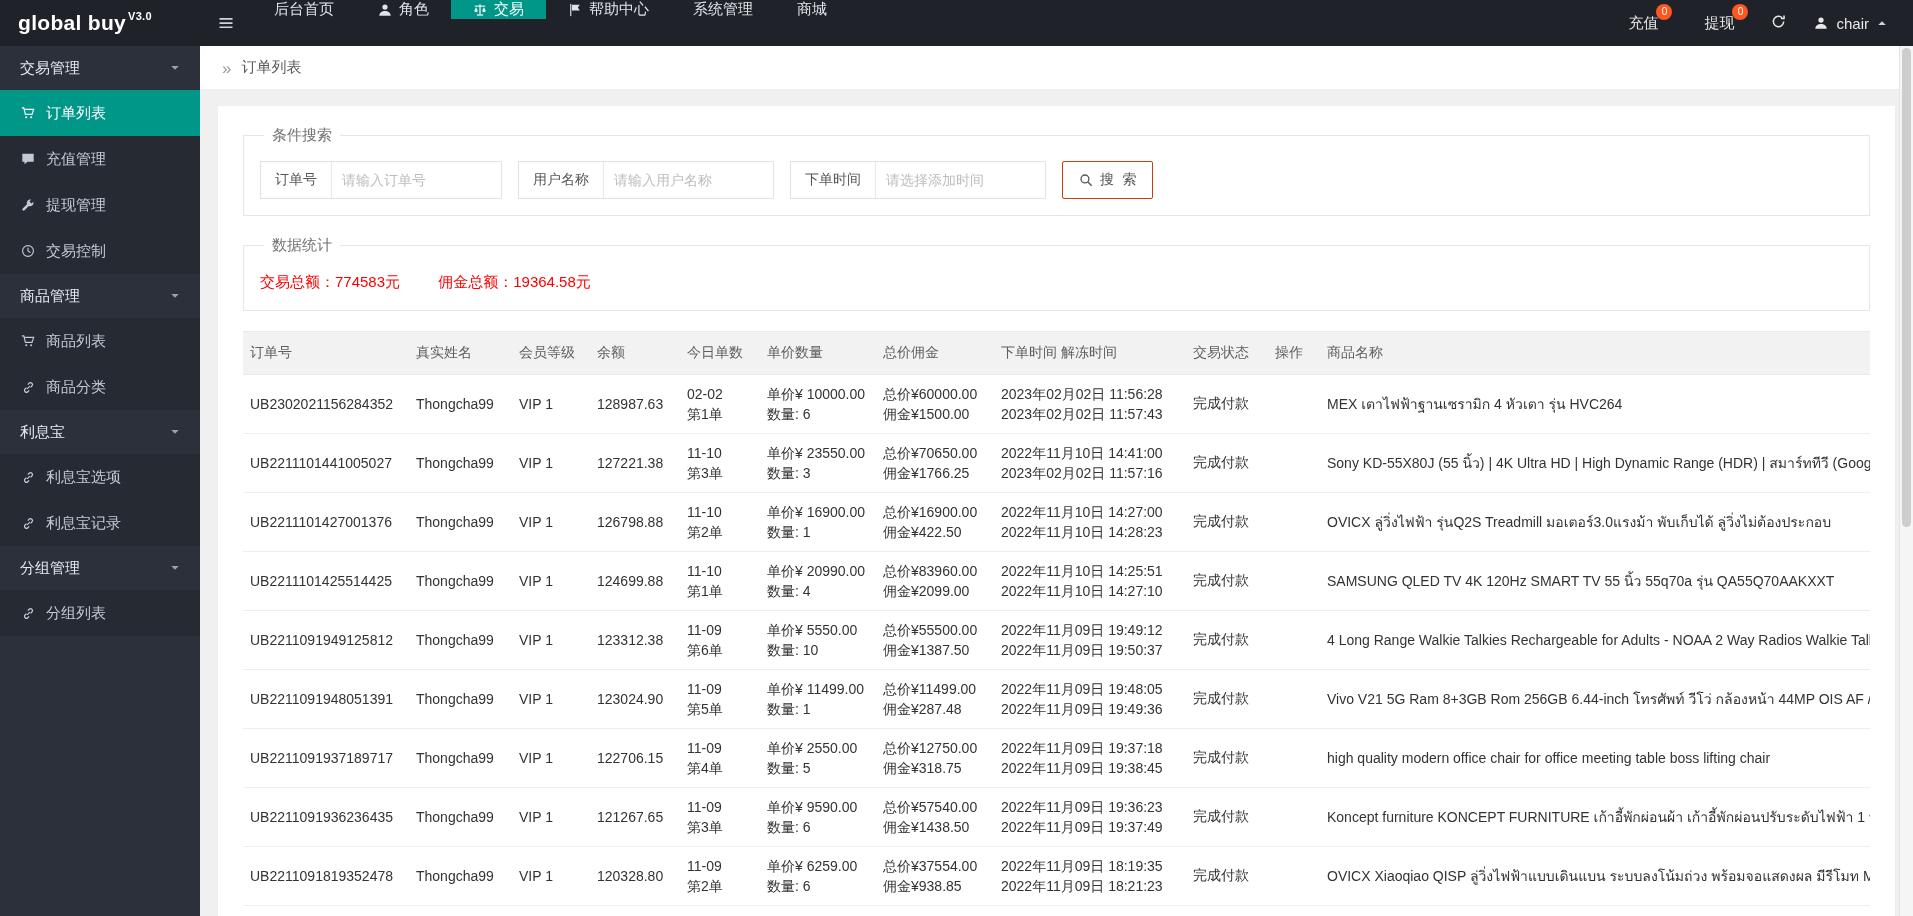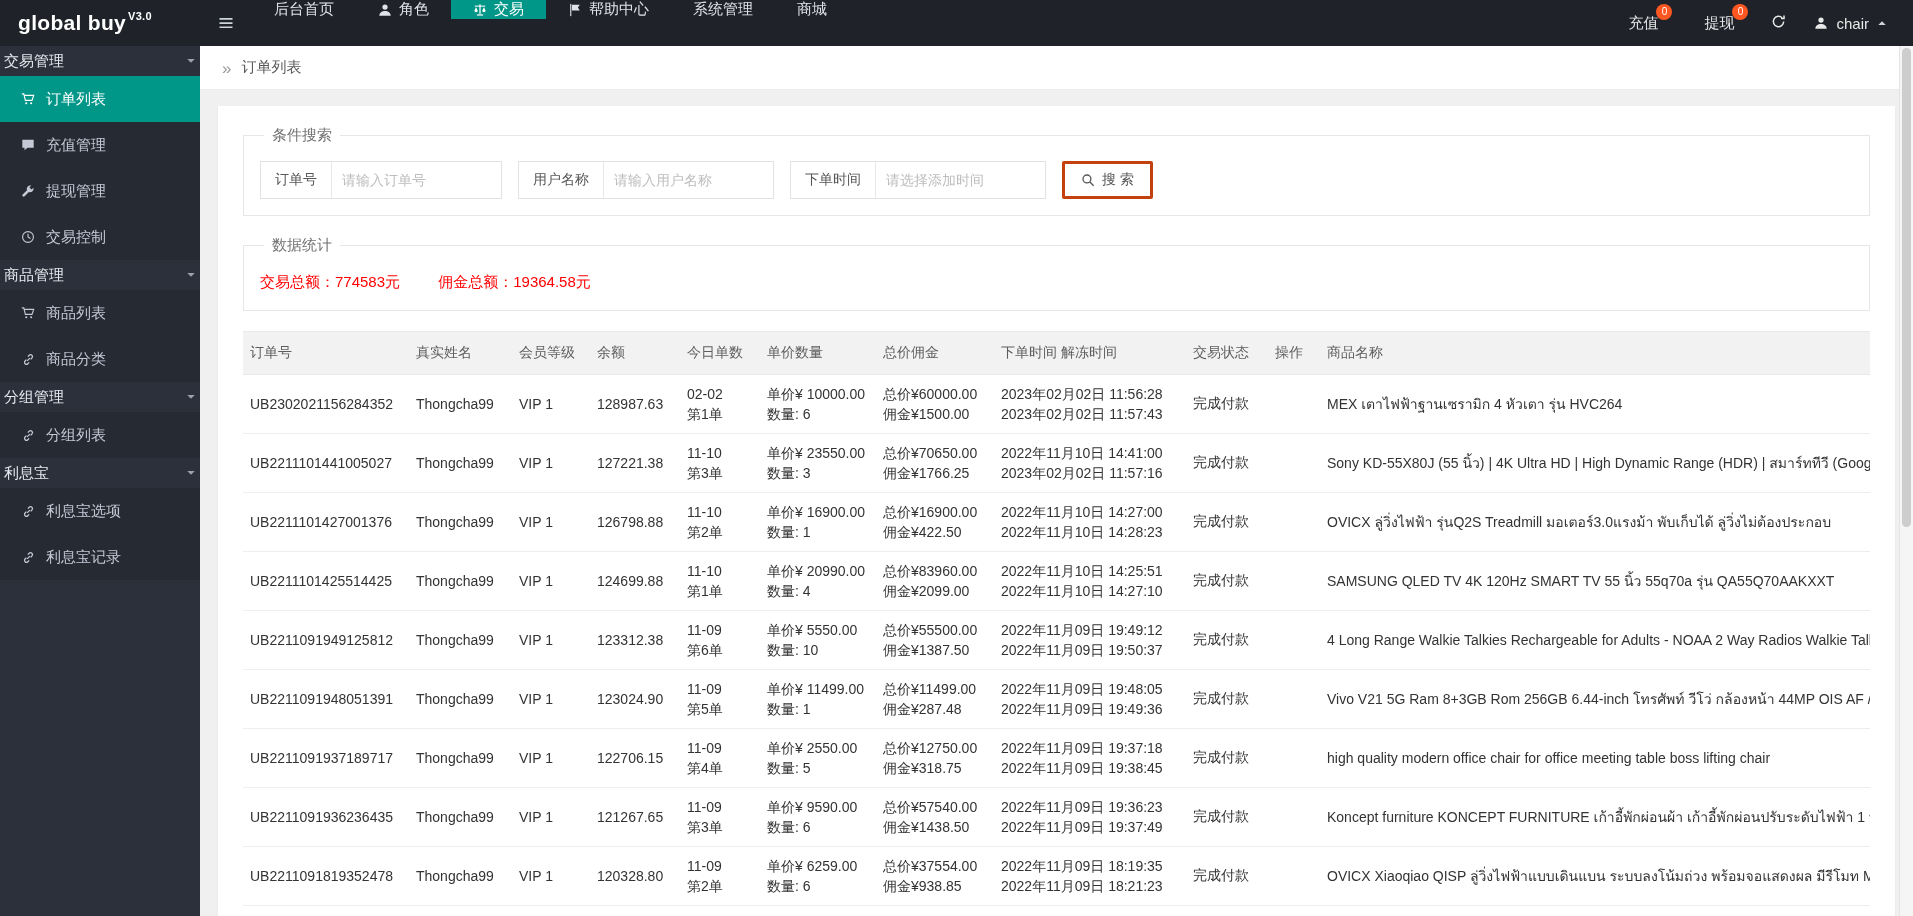--- a/index.html
+++ b/index.html
@@ -18,41 +18,41 @@
   .nav-item.active{background:#009688;color:#fff}
   .header-right{margin-left:auto;display:flex;align-items:center;padding-right:26px}
   .badge-item{position:relative;margin:0 23px;font-size:15px;color:#e8e8e8;cursor:pointer}
   .badge{position:absolute;top:-10px;right:-14px;min-width:16px;height:16px;line-height:16px;text-align:center;background:#ff5722;color:#fff;font-size:10px;border-radius:8px;padding:0 4px}
   .icon-btn{margin:0 14px;cursor:pointer;color:#e8e8e8}
   .user-menu{display:flex;align-items:center;gap:8px;margin-left:14px;font-size:15px;cursor:pointer}
   .user-menu .chev{color:#cfd3da}
 
   
   .sidebar{position:fixed;top:46px;left:0;bottom:0;width:200px;background:#2b303a;overflow:hidden;z-index:10}
-  .side-section-header{height:30px;display:flex;align-items:center;justify-content:space-between;padding:0 4px;color:#e6e9ef;font-size:15px;cursor:pointer}
+  .side-section-header{height:44px;display:flex;align-items:center;justify-content:space-between;padding:0 20px;color:#e6e9ef;font-size:15px;cursor:pointer}
   .side-section-header .chev{color:#9aa2b1}
   .side-item{height:46px;display:flex;align-items:center;gap:10px;padding:0 20px;color:#c3c9d5;font-size:15px;background:#252a33;cursor:pointer}
   .side-item.active{background:#009688;color:#fff}
   .side-item .i{width:16px}
 
   
   .main{position:absolute;top:46px;left:200px;right:0;bottom:0;background:#f0f0f0;overflow:hidden}
   .crumb-bar{height:44px;background:#fff;display:flex;align-items:center;gap:10px;padding:0 22px;font-size:15px;color:#595959;border-bottom:1px solid #ededed}
   .crumb-icon{color:#9a9a9a;font-size:18px;line-height:1}
   .card{margin:16px 18px;background:#fff;padding:20px 25px;min-height:900px;box-shadow:0 1px 2px rgba(0,0,0,.05)}
 
   fieldset{border:1px solid #e6e6e6;padding:10px 16px 16px;margin-bottom:20px}
   legend{font-size:15px;color:#737373;padding:0 8px;margin-left:4px}
   .search-row{display:flex;align-items:center;margin-top:6px}
   .sgroups{display:flex;align-items:center}
   .sgroup{display:flex;align-items:center;height:38px;border:1px solid #e2e2e2;margin-right:16px;background:#fff}
   .slabel{padding:0 14px;font-size:14px;color:#565656;white-space:nowrap}
   .sinput{border:none;outline:none;height:36px;width:170px;padding:0 10px;font-size:14px;border-left:1px solid #e8e8e8;color:#333;font-family:Liberation Sans, sans-serif;background:#fff}
   .sinput::placeholder{color:#bdbdbd}
-  .search-btn{display:flex;align-items:center;gap:7px;height:38px;padding:0 16px;background:#fff;border:3px solid #c2410c;border-radius:2px;font-size:14px;color:#555;cursor:pointer;font-family:Liberation Sans, sans-serif}
+  .search-btn{display:flex;align-items:center;gap:7px;height:38px;padding:0 16px;background:#fff;border:1px solid #c2410c;border-radius:2px;font-size:14px;color:#555;cursor:pointer;font-family:Liberation Mono, monospace}
   .stats-line{padding:8px 0 2px;font-size:15px}
   .red{color:#ff0000}
   .stat-item{margin-right:34px}
 
   .order-table{width:100%;border-collapse:collapse;table-layout:fixed;margin-top:4px}
   .order-table th{background:#f2f2f2;text-align:left;font-weight:400;font-size:14px;color:#5e5e5e;padding:12px 7px;border-top:1px solid #e9e9e9;border-bottom:1px solid #e9e9e9;white-space:nowrap;overflow:hidden}
   .order-table td{padding:9px 7px;font-size:14px;color:#333;border-bottom:1px solid #eee;vertical-align:middle;white-space:nowrap;overflow:hidden}
   .two-line div{line-height:20px}
 
   
@@ -242,73 +242,73 @@
               <path d="M8.8 11.6l-1.6 1.6a2.4 2.4 0 0 1-3.4-3.4l1.6-1.6"></path>
             </svg>
           </span>
             <span>商品分类</span>
           </div>
         </div>
     </div>
 
     <div class="side-group">
       <div class="side-section-header">
+        <span>利息宝</span>
+        <span class="i chev">
+          <svg viewBox="0 0 12 12" width="10" height="10" fill="currentColor">
+            <path d="M1.5 3.5L6 8l4.5-4.5z"></path>
+          </svg>
+        </span>
+      </div>
+      <div class="side-children">
+
+          <div class="side-item">
+            <span class="i">
+            <svg viewBox="0 0 16 16" width="13" height="13" fill="none" stroke="currentColor" stroke-width="1.5">
+              <path d="M6.3 9.7l3.4-3.4"></path>
+              <path d="M7.2 4.4l1.6-1.6a2.4 2.4 0 0 1 3.4 3.4L10.6 7.8"></path>
+              <path d="M8.8 11.6l-1.6 1.6a2.4 2.4 0 0 1-3.4-3.4l1.6-1.6"></path>
+            </svg>
+          </span>
+            <span>利息宝选项</span>
+          </div>
+
+          <div class="side-item">
+            <span class="i">
+            <svg viewBox="0 0 16 16" width="13" height="13" fill="none" stroke="currentColor" stroke-width="1.5">
+              <path d="M6.3 9.7l3.4-3.4"></path>
+              <path d="M7.2 4.4l1.6-1.6a2.4 2.4 0 0 1 3.4 3.4L10.6 7.8"></path>
+              <path d="M8.8 11.6l-1.6 1.6a2.4 2.4 0 0 1-3.4-3.4l1.6-1.6"></path>
+            </svg>
+          </span>
+            <span>利息宝记录</span>
+          </div>
+        </div>
+    </div>
+
+    <div class="side-group">
+      <div class="side-section-header">
         <span>分组管理</span>
         <span class="i chev">
           <svg viewBox="0 0 12 12" width="10" height="10" fill="currentColor">
             <path d="M1.5 3.5L6 8l4.5-4.5z"></path>
           </svg>
         </span>
       </div>
       <div class="side-children">
 
           <div class="side-item">
             <span class="i">
             <svg viewBox="0 0 16 16" width="13" height="13" fill="none" stroke="currentColor" stroke-width="1.5">
               <path d="M6.3 9.7l3.4-3.4"></path>
               <path d="M7.2 4.4l1.6-1.6a2.4 2.4 0 0 1 3.4 3.4L10.6 7.8"></path>
               <path d="M8.8 11.6l-1.6 1.6a2.4 2.4 0 0 1-3.4-3.4l1.6-1.6"></path>
             </svg>
           </span>
             <span>分组列表</span>
-          </div>
-        </div>
-    </div>
-
-    <div class="side-group">
-      <div class="side-section-header">
-        <span>利息宝</span>
-        <span class="i chev">
-          <svg viewBox="0 0 12 12" width="10" height="10" fill="currentColor">
-            <path d="M1.5 3.5L6 8l4.5-4.5z"></path>
-          </svg>
-        </span>
-      </div>
-      <div class="side-children">
-
-          <div class="side-item">
-            <span class="i">
-            <svg viewBox="0 0 16 16" width="13" height="13" fill="none" stroke="currentColor" stroke-width="1.5">
-              <path d="M6.3 9.7l3.4-3.4"></path>
-              <path d="M7.2 4.4l1.6-1.6a2.4 2.4 0 0 1 3.4 3.4L10.6 7.8"></path>
-              <path d="M8.8 11.6l-1.6 1.6a2.4 2.4 0 0 1-3.4-3.4l1.6-1.6"></path>
-            </svg>
-          </span>
-            <span>利息宝选项</span>
-          </div>
-
-          <div class="side-item">
-            <span class="i">
-            <svg viewBox="0 0 16 16" width="13" height="13" fill="none" stroke="currentColor" stroke-width="1.5">
-              <path d="M6.3 9.7l3.4-3.4"></path>
-              <path d="M7.2 4.4l1.6-1.6a2.4 2.4 0 0 1 3.4 3.4L10.6 7.8"></path>
-              <path d="M8.8 11.6l-1.6 1.6a2.4 2.4 0 0 1-3.4-3.4l1.6-1.6"></path>
-            </svg>
-          </span>
-            <span>利息宝记录</span>
           </div>
         </div>
     </div>
   </aside>
 
 <div class="main">
   <div class="crumb-bar">
     <span class="crumb-icon"><span style="font-size:17px;line-height:1">»</span></span>
     <span>订单列表</span>
   </div>

